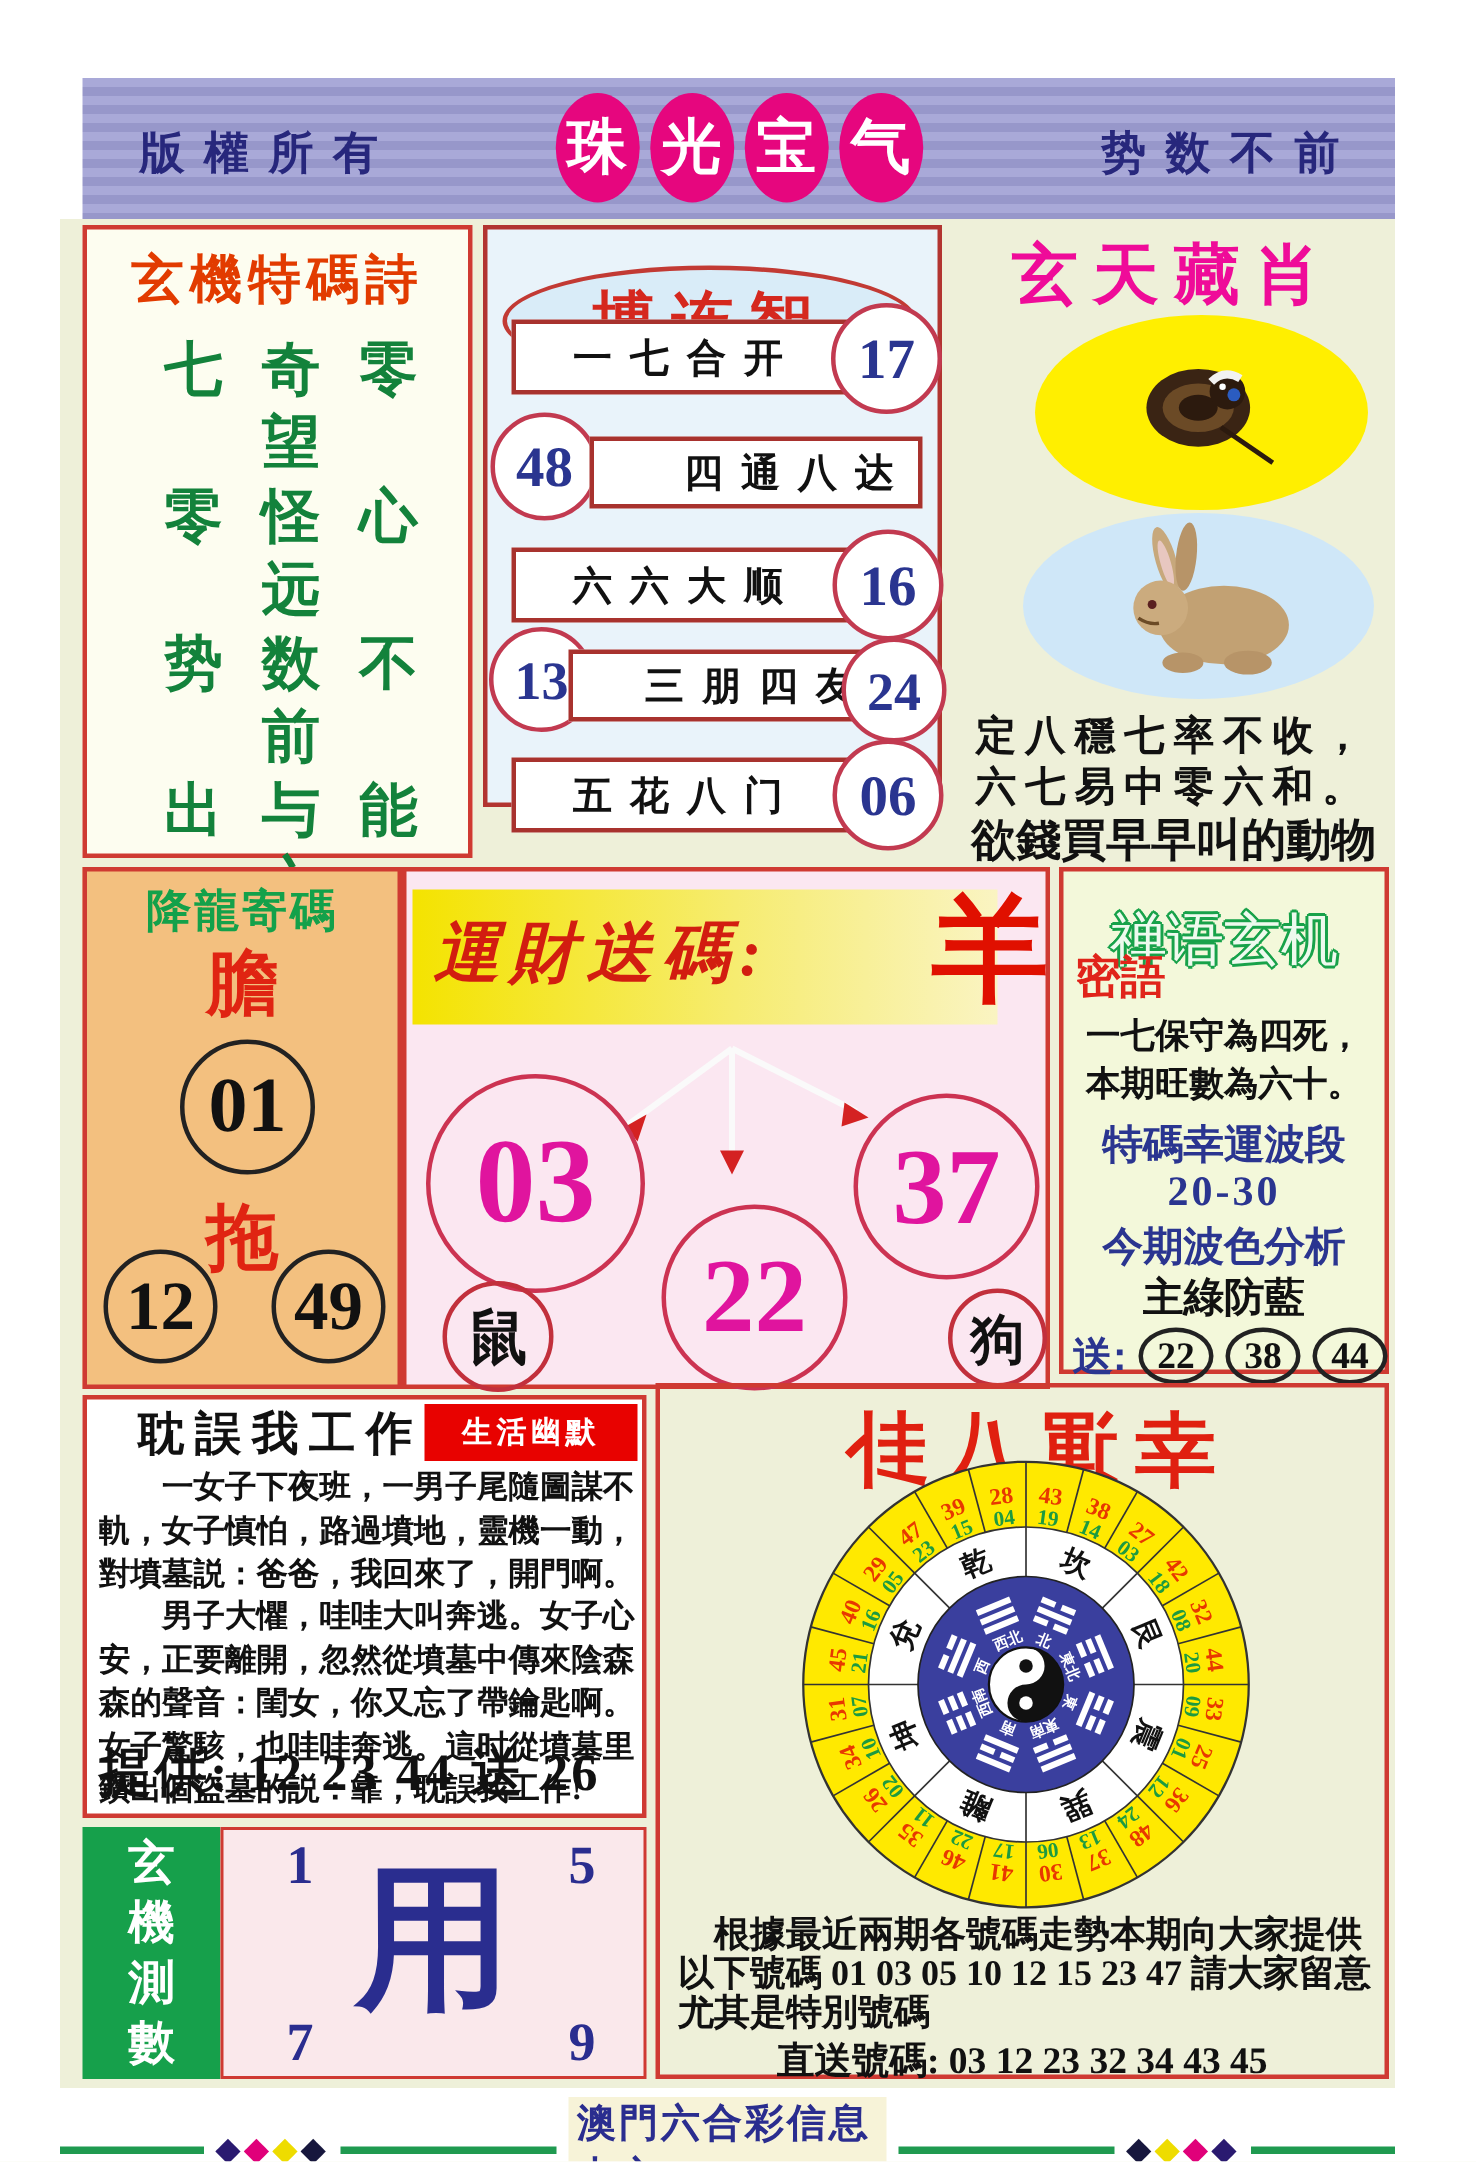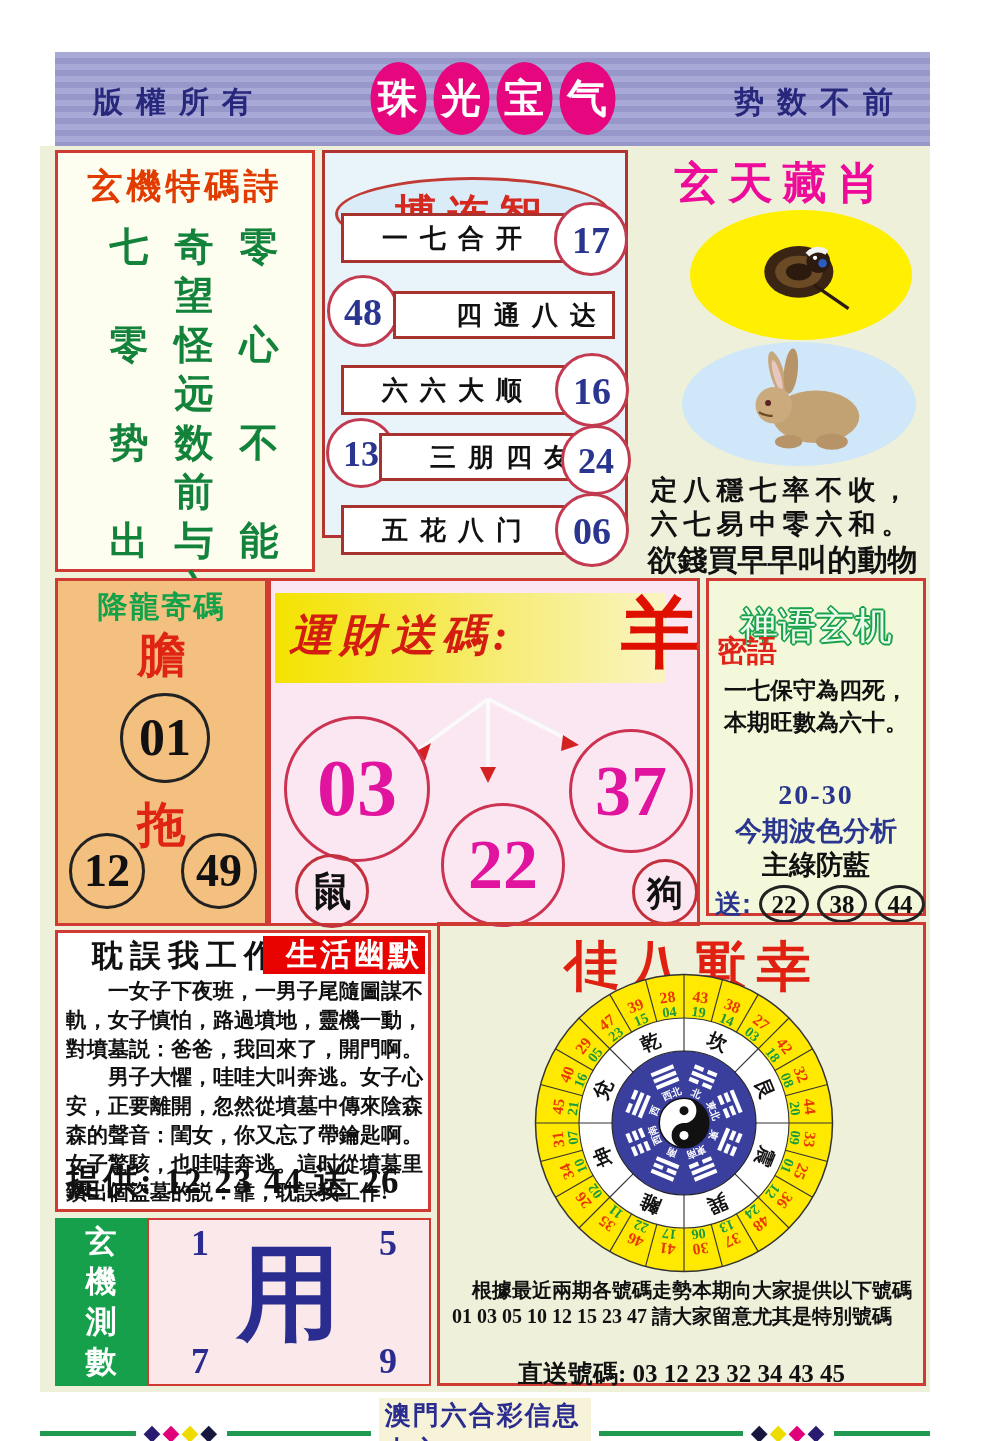--- a/index.html
+++ b/index.html
@@ -67,39 +67,39 @@
   .cy-black{width:100%;text-align:center;color:#111;font-size:23px;font-weight:bold;}
   .cy-navy{width:100%;text-align:center;color:#2a3590;font-size:27px;font-weight:bold;}
   #cy-send{left:6px;top:304px;display:flex;align-items:center;gap:8px;}
   .cy-ell{width:50px;height:38px;border:3px solid #222;border-radius:50%;text-align:center;line-height:33px;
           font-size:25px;font-weight:bold;color:#111;box-sizing:border-box;}
 
   
   #joke{left:55px;top:930px;width:376px;height:282px;background:#fff;border:3px solid #cf3a32;box-sizing:border-box;}
   #joke-title{left:34px;top:2px;color:#111;font-size:31px;font-weight:bold;letter-spacing:7px;}
   #joke-badge{right:3px;top:3px;width:142px;height:38px;background:#e80200;color:#fff;
-              font-size:31px;font-weight:bold;text-align:center;line-height:38px;letter-spacing:3px;padding-left:20px;}
+              font-size:20px;font-weight:bold;text-align:center;line-height:38px;letter-spacing:3px;}
   #joke-body{left:8px;top:44px;width:358px;color:#111;font-size:21px;font-weight:bold;line-height:1.37;}
   #joke-body p{margin:0;text-indent:2em;}
   #joke-body p.noindent{text-indent:0;}
   #joke-provide{left:8px;bottom:4px;color:#111;font-size:35px;font-weight:bold;letter-spacing:2px;}
 
   
   #cs-label{left:55px;top:1218px;width:92px;height:168px;background:#16a04b;color:#fff;
             display:flex;flex-direction:column;justify-content:center;align-items:center;
             font-size:31px;font-weight:bold;line-height:40px;}
   #cs-panel{left:147px;top:1218px;width:284px;height:168px;background:#fae8eb;border:2px solid #cf3a32;box-sizing:border-box;}
   .cs-corner{color:#2a2d8f;font-size:36px;font-weight:bold;}
   #cs-center{width:100%;top:22px;text-align:center;color:#2a2d8f;font-size:104px;font-weight:bold;line-height:1;}
 
   
   #bg8{left:437px;top:922px;width:489px;height:464px;border:3px solid #cf3a32;box-sizing:border-box;}
   #bg8-title{width:100%;top:6px;text-align:center;color:#e02010;font-size:54px;font-weight:bold;
              letter-spacing:10px;transform:scaleX(-1);}
-  #bg8-note{left:12px;top:352px;width:462px;color:#111;font-size:20px;font-weight:bold;line-height:26px;text-indent:1em;}
+  #bg8-note{left:12px;top:352px;width:462px;color:#111;font-size:24px;font-weight:bold;line-height:26px;text-indent:1em;}
   #bg8-direct{width:100%;top:432px;text-align:center;color:#111;font-size:25px;font-weight:bold;}
 
   
   #footer{left:40px;top:1398px;width:890px;display:flex;align-items:center;justify-content:center;gap:8px;}
   .fline{height:5px;background:#1f9a50;}
   .fdia{font-size:22px;letter-spacing:2px;line-height:1;}
   #footer-text{color:#2a2d8f;font-size:26px;font-weight:bold;background:#f7f3d8;padding:0 6px;letter-spacing:2px;}
 </style>
 </head>
 <body>
@@ -203,20 +203,21 @@
     <div class="abs yc-circ serif" style="left:298px;top:148px;width:124px;height:124px;font-size:72px;line-height:118px;">37</div>
     <div class="abs yc-small serif" style="left:24px;top:273px;width:74px;height:74px;font-size:40px;line-height:70px;">鼠</div>
     <div class="abs yc-small serif" style="left:361px;top:278px;width:66px;height:66px;font-size:36px;line-height:62px;">狗</div>
   </div>
 
   <div id="cy" class="abs">
     <div id="cy-title" class="abs">禅语玄机</div>
     <div id="cy-secret" class="abs">密語</div>
     <div class="abs cy-black serif" style="top:94px;">一七保守為四死，</div>
     <div class="abs cy-black serif" style="top:126px;">本期旺數為六十。</div>
+    <div class="abs cy-navy" style="top:164px;">特碼幸運波段</div>
     <div class="abs cy-navy serif" style="top:198px;letter-spacing:2px;font-size:28px;">20-30</div>
     <div class="abs cy-navy" style="top:232px;">今期波色分析</div>
     <div class="abs cy-black serif" style="top:266px;font-size:27px;">主綠防藍</div>
     <div id="cy-send" class="abs">
       <span style="color:#2a3590;font-size:27px;font-weight:bold;">送:</span>
       <span class="cy-ell serif">22</span>
       <span class="cy-ell serif">38</span>
       <span class="cy-ell serif">44</span>
     </div>
   </div>

